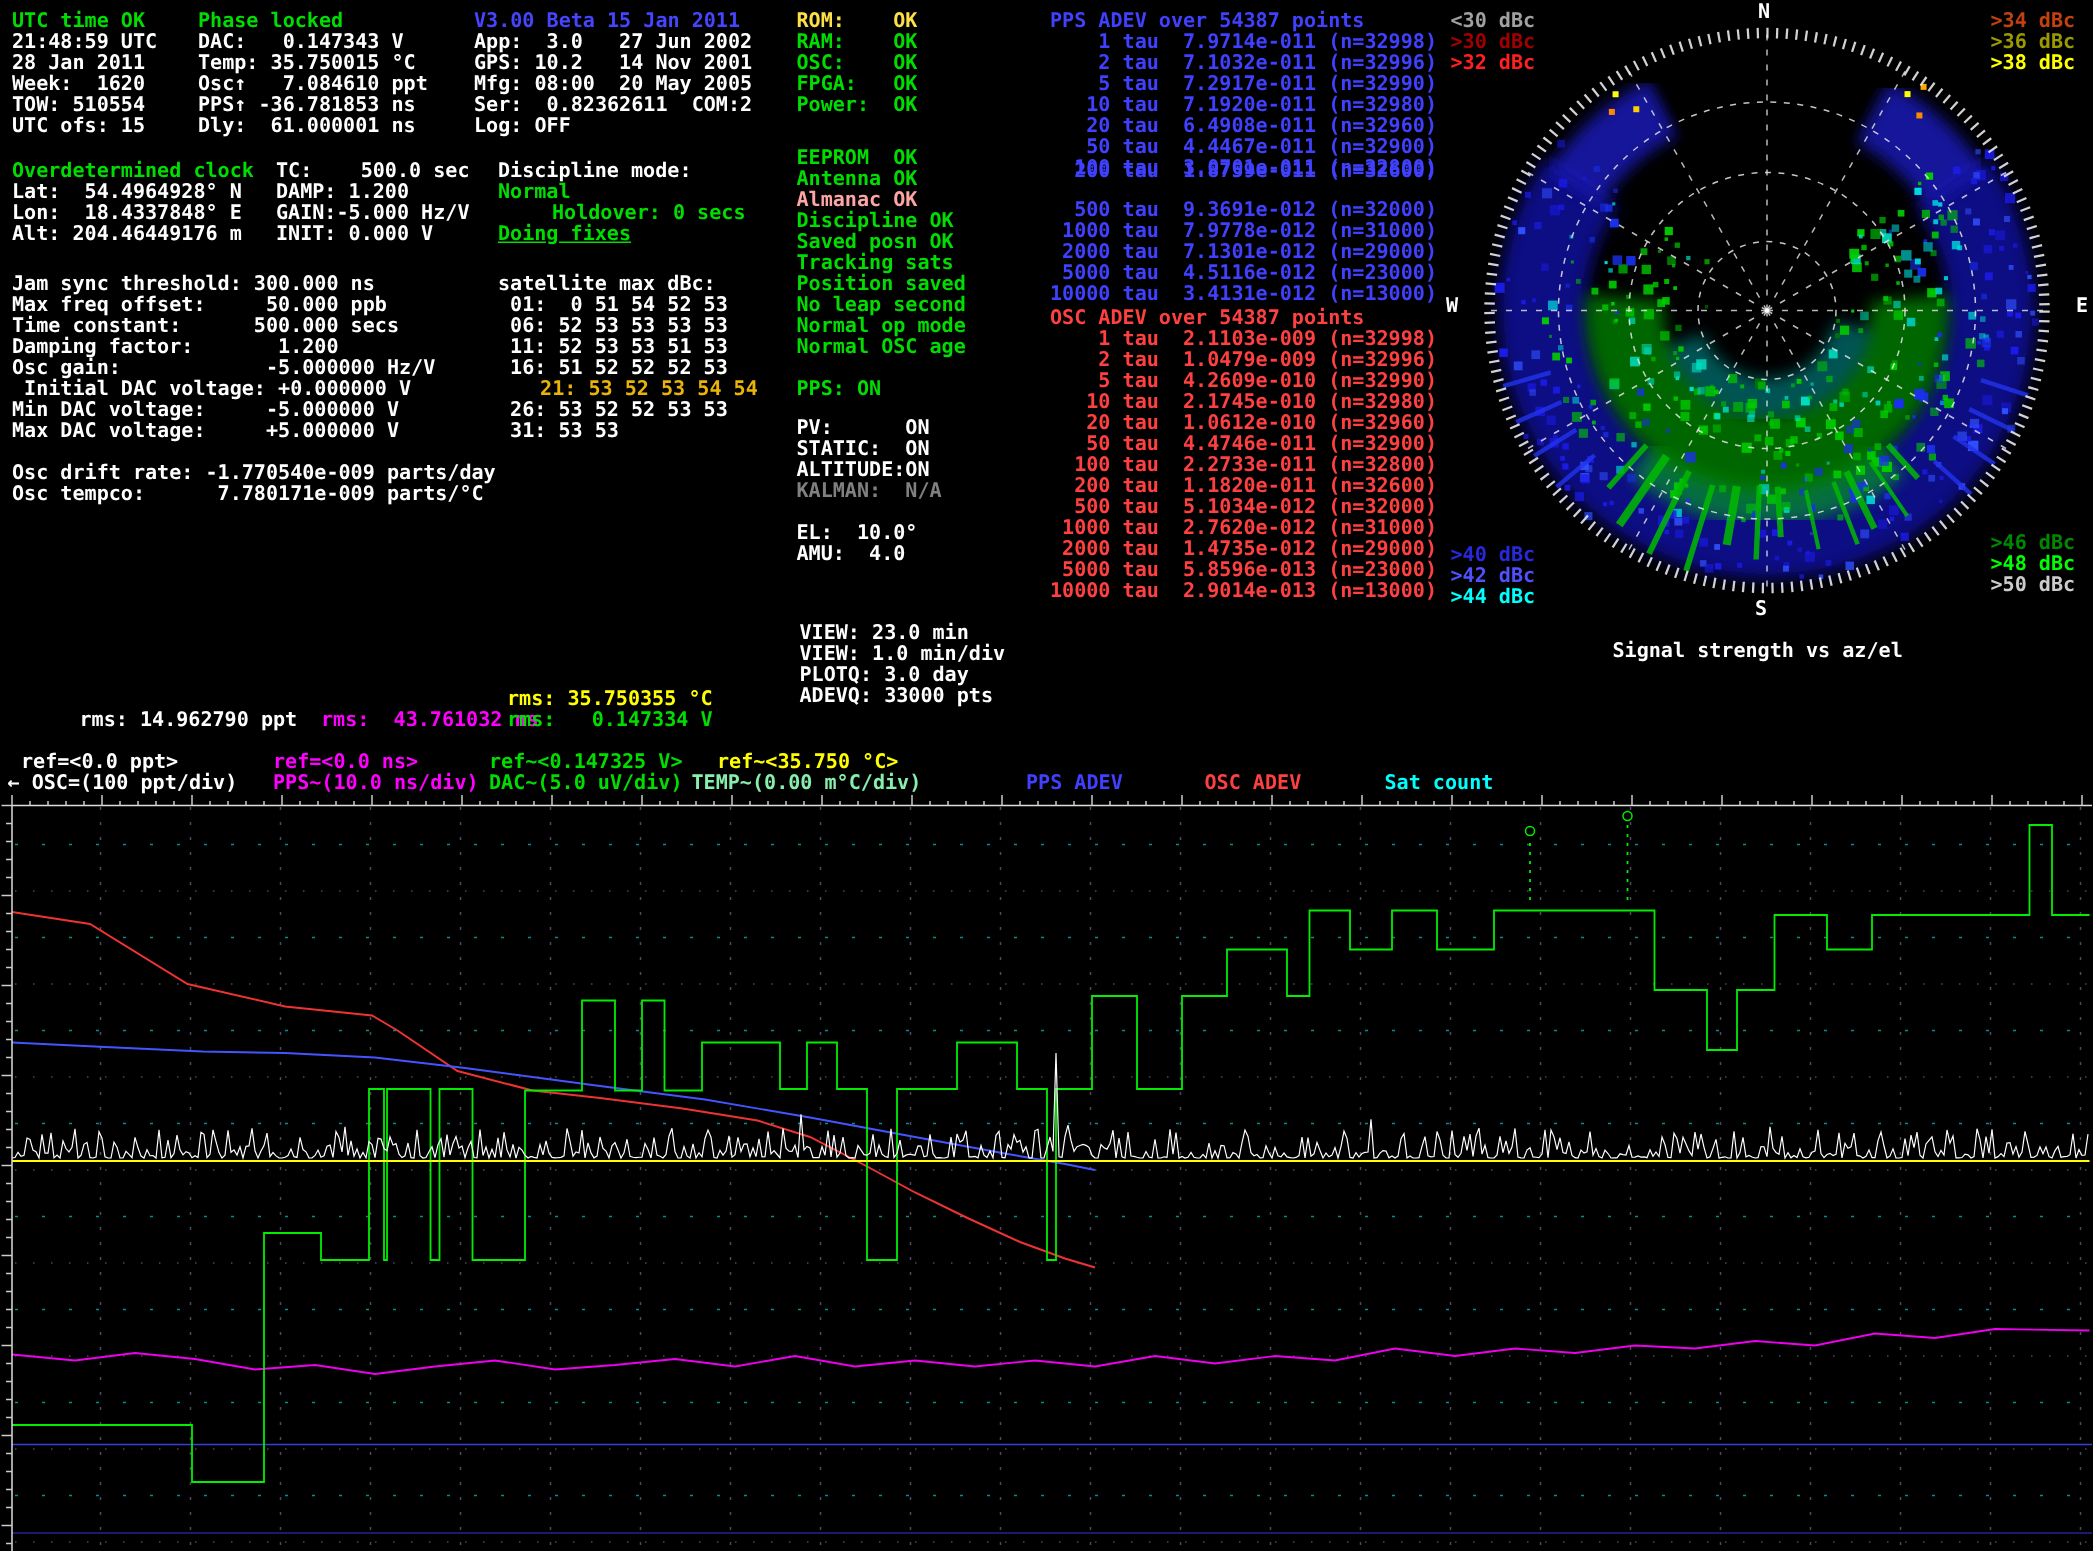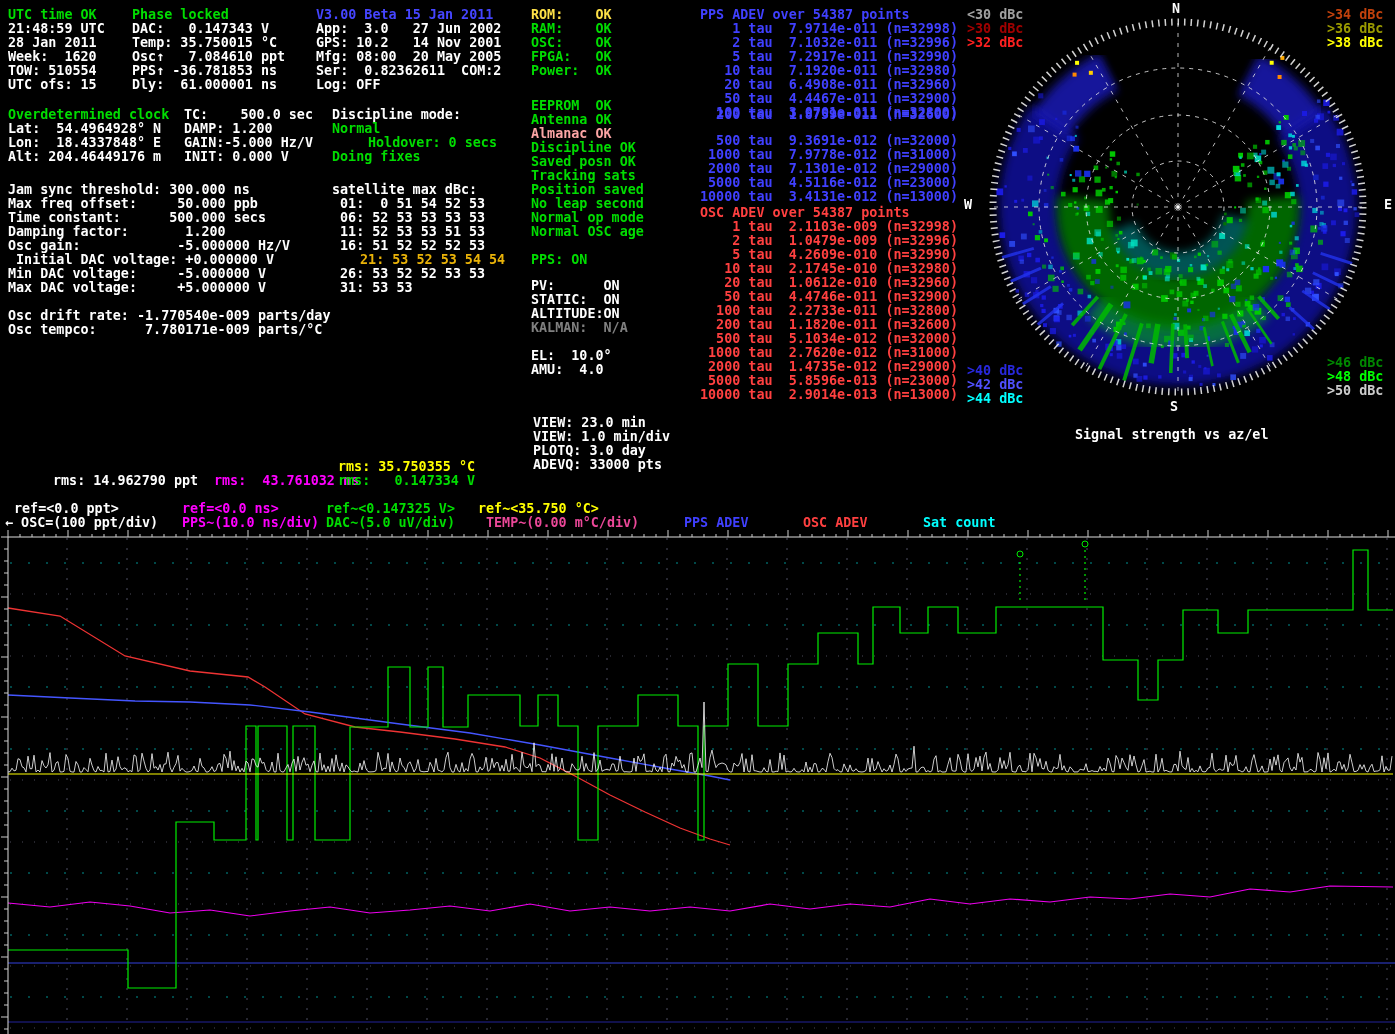--- a/index.html
+++ b/index.html
@@ -57,21 +57,21 @@
       <div class="tl" style="left: 8px; top: 122px; color: rgb(255, 255, 255);">Lat:  54.4964928° N</div>
       <div class="tl" style="left: 8px; top: 136px; color: rgb(255, 255, 255);">Lon:  18.4337848° E</div>
       <div class="tl" style="left: 8px; top: 150px; color: rgb(255, 255, 255);">Alt: 204.46449176 m</div>
       <div class="tl" style="left: 184px; top: 108px; color: rgb(255, 255, 255);">TC:    500.0 sec</div>
       <div class="tl" style="left: 184px; top: 122px; color: rgb(255, 255, 255);">DAMP: 1.200</div>
       <div class="tl" style="left: 184px; top: 136px; color: rgb(255, 255, 255);">GAIN:-5.000 Hz/V</div>
       <div class="tl" style="left: 184px; top: 150px; color: rgb(255, 255, 255);">INIT: 0.000 V</div>
       <div class="tl" style="left: 332px; top: 108px; color: rgb(255, 255, 255);">Discipline mode:</div>
       <div class="tl" style="left: 332px; top: 122px; color: rgb(0, 221, 0);">Normal</div>
       <div class="tl" style="left: 332px; top: 136px; color: rgb(0, 221, 0); padding-left: 36px;">Holdover: 0 secs</div>
-      <div class="tl" style="left: 332px; top: 150px; color: rgb(0, 221, 0);">Doing fixes</div>
+      <div class="tl" style="left: 332px; top: 150px; color: rgb(0, 221, 0); text-decoration: underline;">Doing fixes</div>
       <div class="tl" style="left: 8px; top: 183px; color: rgb(255, 255, 255);">Jam sync threshold: 300.000 ns</div>
       <div class="tl" style="left: 8px; top: 197px; color: rgb(255, 255, 255);">Max freq offset:     50.000 ppb</div>
       <div class="tl" style="left: 8px; top: 211px; color: rgb(255, 255, 255);">Time constant:      500.000 secs</div>
       <div class="tl" style="left: 8px; top: 225px; color: rgb(255, 255, 255);">Damping factor:       1.200</div>
       <div class="tl" style="left: 8px; top: 239px; color: rgb(255, 255, 255);">Osc gain:            -5.000000 Hz/V</div>
       <div class="tl" style="left: 8px; top: 253px; color: rgb(255, 255, 255);"> Initial DAC voltage: +0.000000 V</div>
       <div class="tl" style="left: 8px; top: 267px; color: rgb(255, 255, 255);">Min DAC voltage:     -5.000000 V</div>
       <div class="tl" style="left: 8px; top: 281px; color: rgb(255, 255, 255);">Max DAC voltage:     +5.000000 V</div>
       <div class="tl" style="left: 332px; top: 183px; color: rgb(255, 255, 255);">satellite max dBc:</div>
       <div class="tl" style="left: 332px; top: 197px; color: rgb(255, 255, 255);"> 01:  0 51 54 52 53</div>
@@ -134,21 +134,21 @@
       <div class="tl" style="left: 53px; top: 474px; color: rgb(255, 255, 255);">rms: 14.962790 ppt</div>
       <div class="tl" style="left: 214px; top: 474px; color: rgb(255, 0, 255);">rms:  43.761032 ns</div>
       <div class="tl" style="left: 338px; top: 474px; color: rgb(0, 221, 0);">rms:   0.147334 V</div>
       <div class="tl" style="left: 14px; top: 502px; color: rgb(255, 255, 255);">ref=&lt;0.0 ppt&gt;</div>
       <div class="tl" style="left: 182px; top: 502px; color: rgb(255, 0, 255);">ref=&lt;0.0 ns&gt;</div>
       <div class="tl" style="left: 326px; top: 502px; color: rgb(0, 221, 0);">ref~&lt;0.147325 V&gt;</div>
       <div class="tl" style="left: 478px; top: 502px; color: rgb(255, 255, 0);">ref~&lt;35.750 °C&gt;</div>
       <div class="tl" style="left: 5px; top: 516px; color: rgb(255, 255, 255);">← OSC=(100 ppt/div)</div>
       <div class="tl" style="left: 182px; top: 516px; color: rgb(255, 0, 255);">PPS~(10.0 ns/div)</div>
       <div class="tl" style="left: 326px; top: 516px; color: rgb(0, 221, 0);">DAC~(5.0 uV/div)</div>
-      <div class="tl" style="left: 486px; top: 516px; color: #ec4899;">TEMP~(0.00 m°C/div)</div>
+      <div class="tl" style="left: 461px; top: 516px; color: #86efac;">TEMP~(0.00 m°C/div)</div>
       <div class="tl" style="left: 684px; top: 516px; color: rgb(64, 64, 255);">PPS ADEV</div>
       <div class="tl" style="left: 803px; top: 516px; color: rgb(255, 64, 64);">OSC ADEV</div>
       <div class="tl" style="left: 923px; top: 516px; color: rgb(0, 255, 255);">Sat count</div>
       <div class="tl" style="left: 1172px; top: 2px; color: rgb(255, 255, 255);">N</div>
       <div class="tl" style="left: 964px; top: 198px; color: rgb(255, 255, 255);">W</div>
       <div class="tl" style="left: 1384px; top: 198px; color: rgb(255, 255, 255);">E</div>
       <div class="tl" style="left: 1170px; top: 400px; color: rgb(255, 255, 255);">S</div>
       <div class="tl" style="left: 1075px; top: 428px; color: rgb(255, 255, 255);">Signal strength vs az/el</div>
     </div>
 

